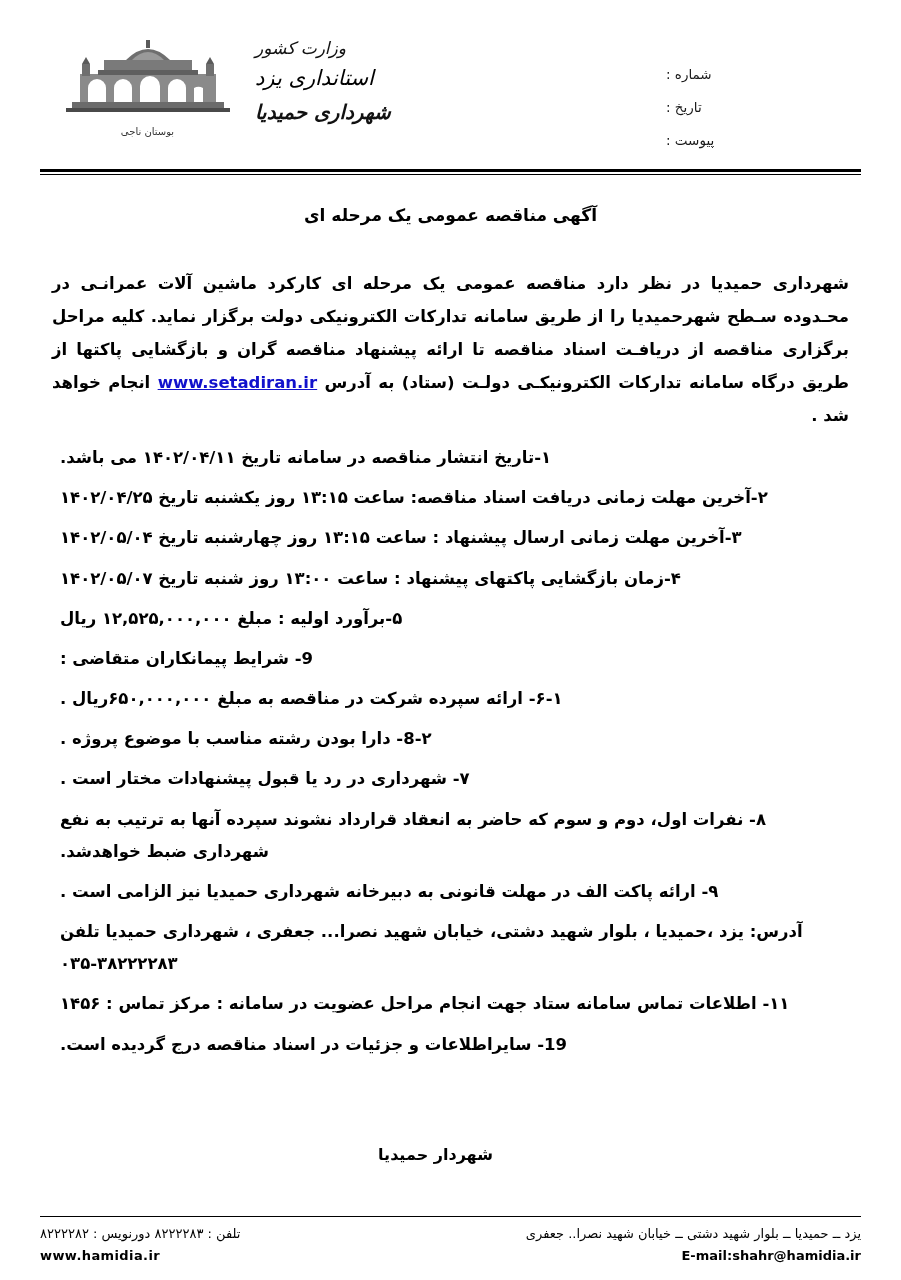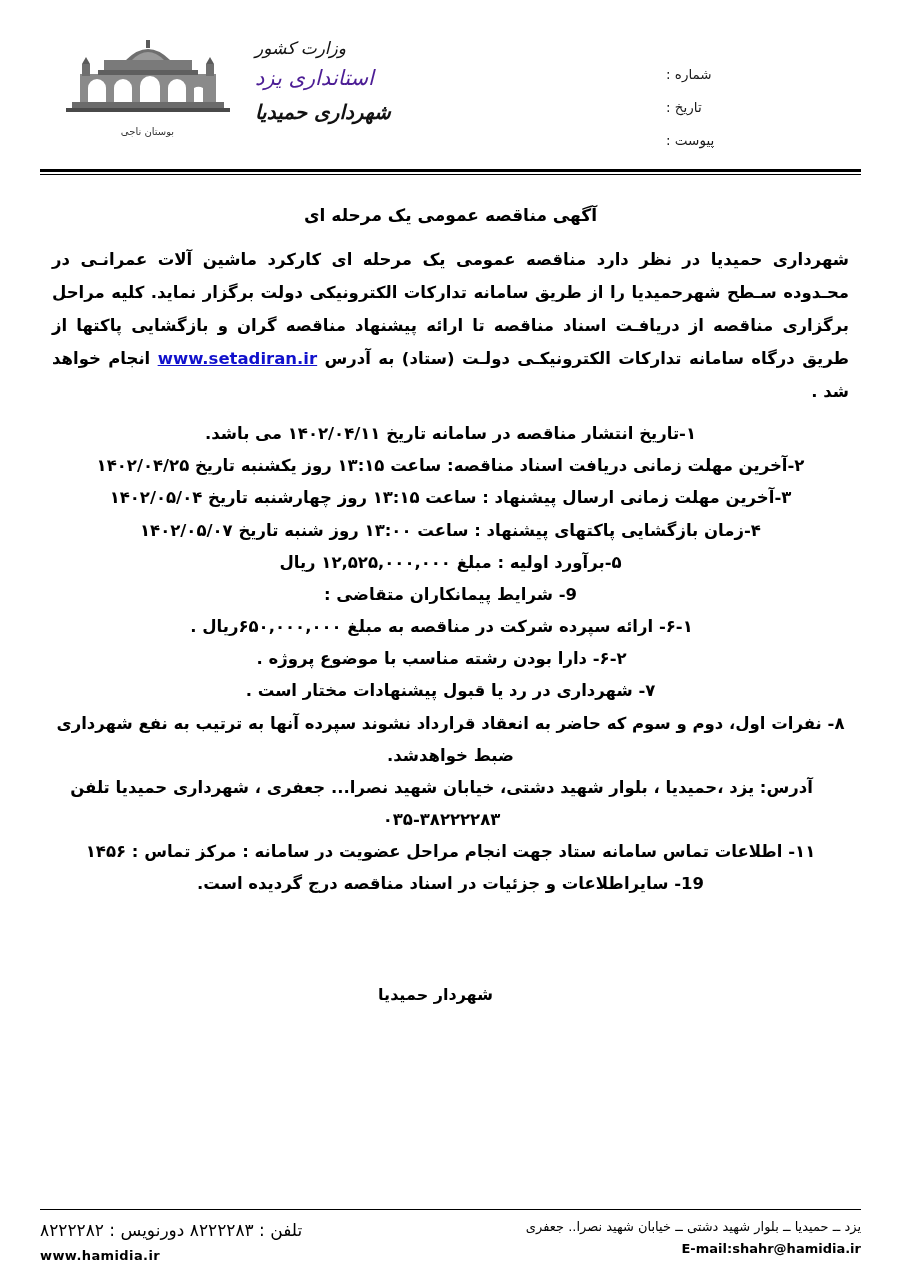--- a/index.html
+++ b/index.html
@@ -56,21 +56,21 @@
     padding-top: 20px;
   }
   .header-center .ministry {
     font-size: 17px;
     color: #111;
     margin-bottom: 8px;
     font-style: italic;
   }
   .header-center .province {
     font-size: 21px;
-    color: #4c1d95;
+    color: #000000;
     margin-bottom: 10px;
     font-style: italic;
   }
   .header-center .city {
     font-size: 20px;
     color: #111;
     font-weight: bold;
     font-style: italic;
   }
 
@@ -102,21 +102,21 @@
     padding: 26px 52px 0 52px;
     box-sizing: border-box;
     direction: rtl;
     text-align: right;
   }
 
   .doc-title {
     text-align: center;
     font-size: 17px;
     font-weight: bold;
-    margin: 4px 0 18px 0;
+    margin: 4px 0 42px 0;
     color: #000;
   }
 
   .intro {
     font-size: 16.5px;
     font-weight: bold;
     line-height: 2.0;
     text-align: justify;
     text-align-last: right;
     margin-bottom: 10px;
@@ -131,22 +131,22 @@
 
   ol.clauses {
     list-style: none;
     margin: 0;
     padding: 0;
   }
   ol.clauses li {
     font-size: 16.5px;
     font-weight: bold;
     line-height: 1.95;
-    text-align: center;
-    margin: 0;
+    text-align: left;
+    margin: 8px;
   }
   ol.clauses li.indent-1 {
     padding-right: 18px;
   }
 
   .signature {
     margin-top: 84px;
     font-size: 16px;
     font-weight: bold;
     text-align: center;
@@ -189,21 +189,21 @@
     font-weight: bold;
     letter-spacing: 0.4px;
     direction: ltr;
   }
   .footer-col .email {
     font-weight: bold;
     direction: ltr;
   }
   .footer-mid {
     text-align: center;
-    font-size: 17px;
+    font-size: 13px;
   }
 </style>
 </head>
 <body>
 
 <div class="page">
 
   <div class="header">
 
     <div class="header-right-logo">
@@ -265,23 +265,24 @@
     </p>
 
     <ol class="clauses">
       <li>۱-تاریخ انتشار مناقصه در سامانه تاریخ ۱۴۰۲/۰۴/۱۱ می باشد.</li>
       <li>۲-آخرین مهلت زمانی دریافت اسناد مناقصه: ساعت ۱۳:۱۵ روز یکشنبه تاریخ ۱۴۰۲/۰۴/۲۵</li>
       <li>۳-آخرین مهلت زمانی ارسال پیشنهاد : ساعت ۱۳:۱۵ روز چهارشنبه تاریخ ۱۴۰۲/۰۵/۰۴</li>
       <li>۴-زمان بازگشایی پاکتهای پیشنهاد : ساعت ۱۳:۰۰ روز شنبه  تاریخ ۱۴۰۲/۰۵/۰۷</li>
       <li>۵-برآورد اولیه : مبلغ ۱۲,۵۲۵,۰۰۰,۰۰۰ ریال</li>
       <li>9-  شرایط پیمانکاران متقاضی :</li>
       <li class="indent-1">۶-۱- ارائه سپرده شرکت در مناقصه به مبلغ ۶۵۰,۰۰۰,۰۰۰ریال .</li>
-      <li class="indent-1">۶-۲- دارا بودن رشته مناسب با موضوع پروژه .</li>
+      <li class="indent-1">8-۲- دارا بودن رشته مناسب با موضوع پروژه .</li>
       <li>۷- شهرداری در رد یا قبول پیشنهادات مختار است .</li>
       <li>۸- نفرات اول، دوم و سوم که حاضر به انعقاد قرارداد نشوند سپرده آنها به ترتیب به نفع شهرداری ضبط خواهدشد.</li>
+      <li>۹- ارائه پاکت الف در مهلت قانونی به دبیرخانه شهرداری حمیدیا  نیز الزامی است .</li>
       <li class="indent-1">آدرس: یزد ،حمیدیا ، بلوار شهید دشتی، خیابان شهید نصرا... جعفری ، شهرداری حمیدیا تلفن ۳۸۲۲۲۲۸۳-۰۳۵</li>
       <li>۱۱- اطلاعات تماس سامانه ستاد جهت انجام مراحل عضویت در سامانه : مرکز تماس : ۱۴۵۶</li>
       <li>19- سایراطلاعات و جزئیات در اسناد مناقصه درج گردیده است.</li>
     </ol>
 
     <div class="signature">شهردار حمیدیا</div>
   </div>
 
   <div class="footer">
     <div class="footer-rule"></div>

